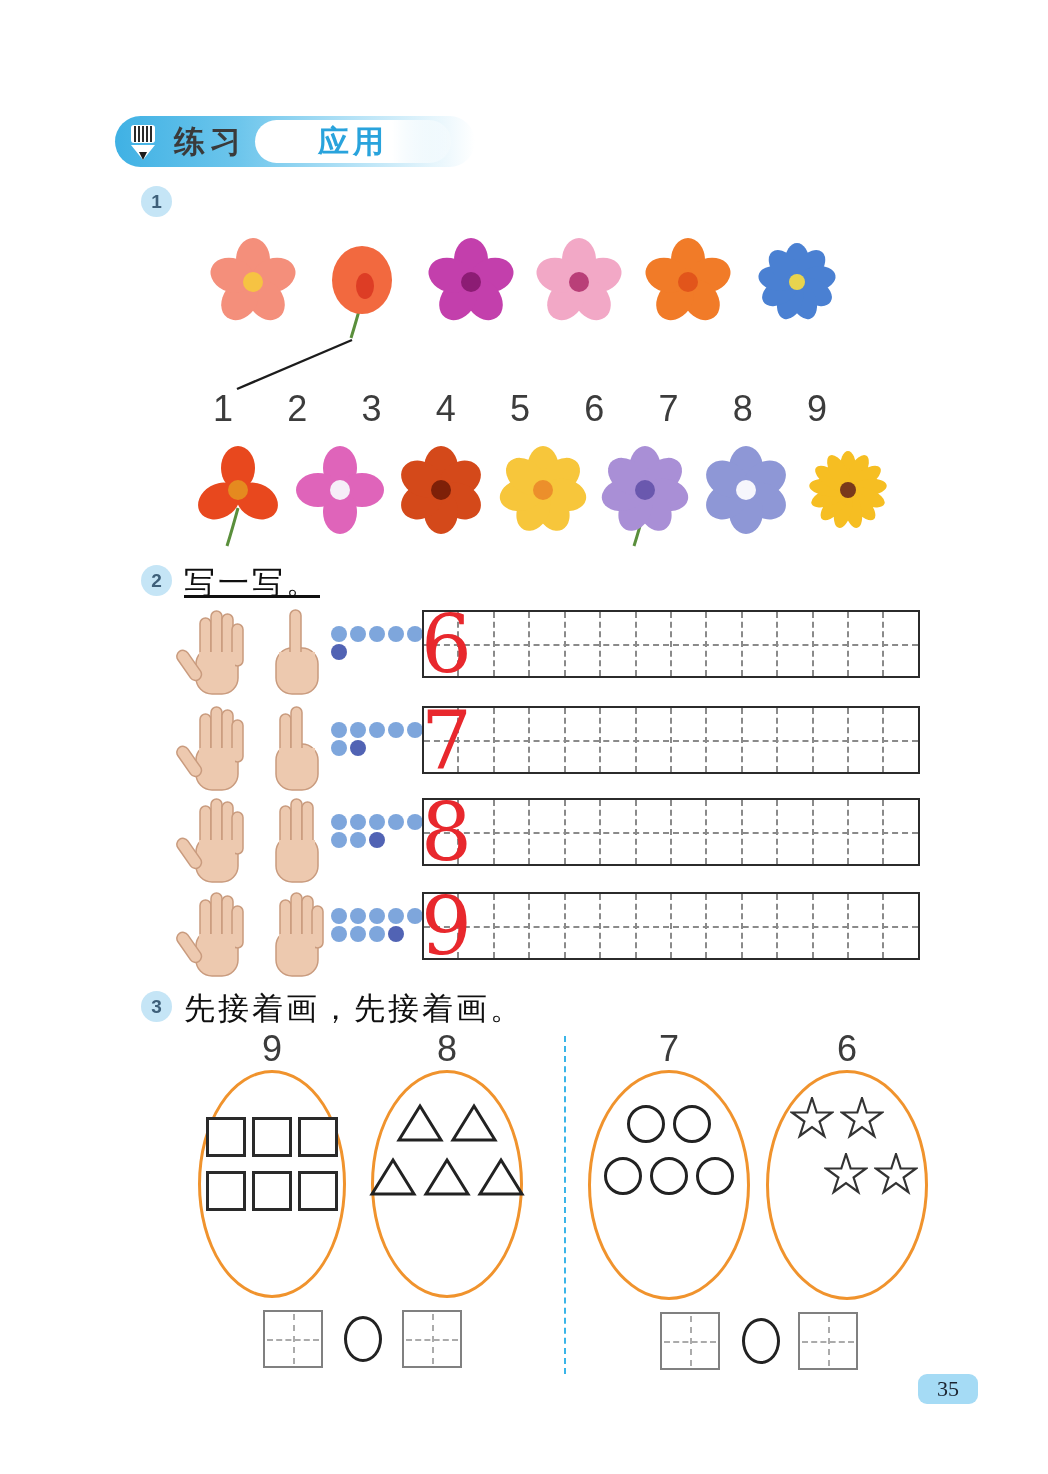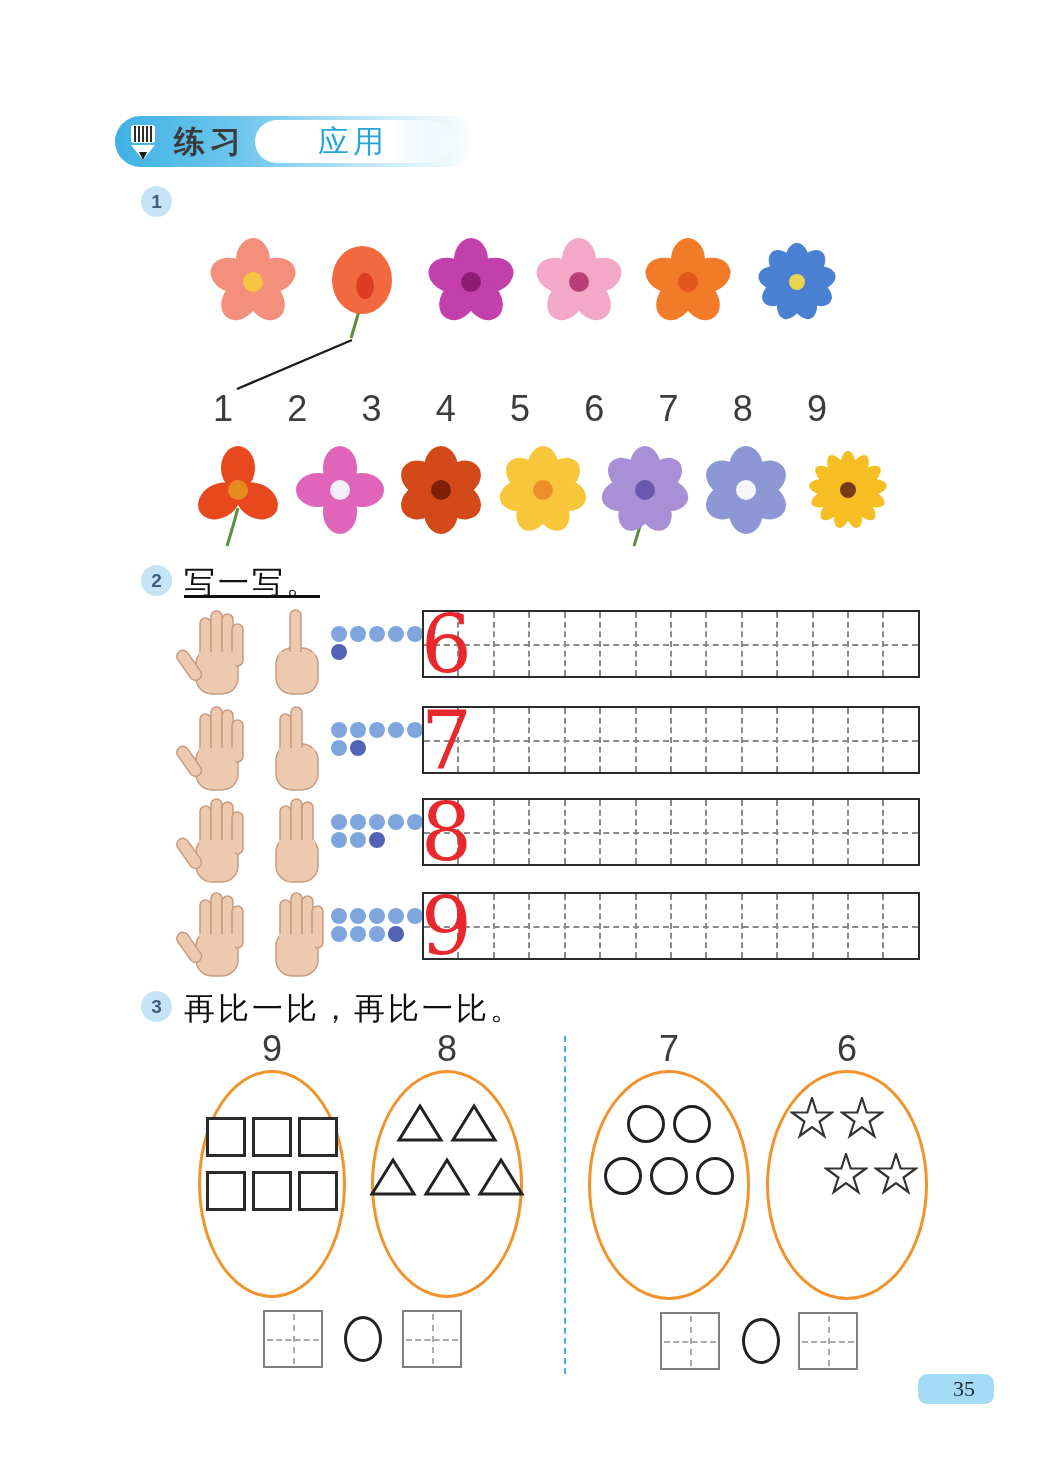--- a/index.html
+++ b/index.html
@@ -8,21 +8,21 @@
 
   
   .header-badge{position:absolute;left:115px;top:116px;width:360px;height:51px;border-radius:26px;
     background:linear-gradient(90deg,#3FB1E4 0%,#6EC6EC 35%,#B9E4F7 68%,rgba(255,255,255,0) 100%);
     display:flex;align-items:center;}
   .pencil-wrap{margin-left:13px;width:34px;height:40px;display:flex;align-items:center;}
   .practice-label{margin-left:12px;font-size:31px;font-weight:bold;color:#3A3A3A;letter-spacing:5px;}
   .app-pill{position:absolute;left:140px;top:4px;width:196px;height:43px;border-radius:22px;
     background:linear-gradient(90deg,#ffffff 0%,#ffffff 70%,rgba(255,255,255,0.2) 100%);
     display:flex;align-items:center;justify-content:center;}
-  .app-label{font-size:31px;font-weight:normal;color:#29A3DC;letter-spacing:4px;}
+  .app-label{font-size:31px;font-weight:bold;color:#29A3DC;letter-spacing:4px;}
 
   
   .ex-badge{position:absolute;width:31px;height:31px;border-radius:50%;background:#C5E5F6;
     color:#3E607A;font-size:19px;font-weight:bold;display:flex;align-items:center;justify-content:center;}
   .ex-title{position:absolute;font-size:31px;color:#101010;font-family:"Liberation Serif",serif;letter-spacing:3px;}
 
   
   .flower-row{position:absolute;display:flex;justify-content:space-between;}
   .flower-row-top{left:205px;top:238px;width:640px;height:106px;}
   .flower-row-bottom{left:190px;top:446px;width:706px;height:106px;}
@@ -68,21 +68,21 @@
 
   .comp-cell{position:absolute;width:60px;height:58px;border:2px solid #808080;box-sizing:border-box;background:#fff;}
   .comp-cell::before{content:"";position:absolute;left:50%;top:2px;bottom:2px;border-left:2px dashed #ababab;}
   .comp-cell::after{content:"";position:absolute;top:50%;left:2px;right:2px;border-top:2px dashed #ababab;}
   .comp-circle{position:absolute;width:38px;height:46px;border:3px solid #222;border-radius:50%;box-sizing:border-box;background:#fff;}
   .cc-l1{left:263px;top:1310px;} .cc-l2{left:402px;top:1310px;} .co-l{left:344px;top:1316px;}
   .cc-r1{left:660px;top:1312px;} .cc-r2{left:798px;top:1312px;} .co-r{left:742px;top:1318px;}
 
   .page-num{position:absolute;left:918px;top:1374px;width:60px;height:30px;background:#A5DBF5;border-radius:9px;
     display:flex;align-items:center;justify-content:center;font-size:22px;color:#1c2430;
-    font-family:"Liberation Serif",serif;padding-left:16px;}
+    font-family:"Liberation Serif",serif;}
 </style>
 </head>
 <body>
 
 <div class="page">
 
   <div class="header-badge">
     <span class="pencil-wrap">
       <svg width="30" height="38" viewBox="0 0 30 38">
         <rect x="3" y="2" width="24" height="18" rx="3" fill="#ffffff"></rect>
@@ -435,21 +435,21 @@
         <div class="wcell"></div>
         <div class="wcell"></div>
         <div class="wcell"></div>
         <div class="wcell"></div>
         <div class="wcell"></div>
         <div class="wcell"></div>
       </div>
     </div>
 
   <div class="ex-badge" style="left:141px;top:991px;">3</div>
-  <div class="ex-title" style="left:184px;top:988px;">再比一比，再比一比。</div>
+  <div class="ex-title" style="left:184px;top:988px;">先接着画，先接着画。</div>
 
   <div class="oval-label lbl-0">9</div>
   <div class="oval-label lbl-1">8</div>
   <div class="oval-label lbl-2">7</div>
   <div class="oval-label lbl-3">6</div>
 
   <div class="oval oval-0">
       <div class="srow">
         <div class="shp-square"></div>
         <div class="shp-square"></div>

